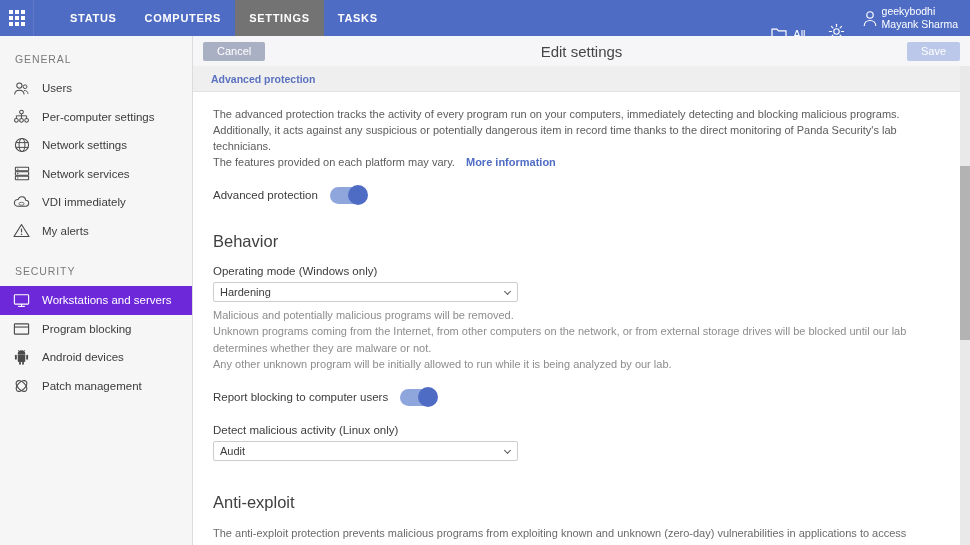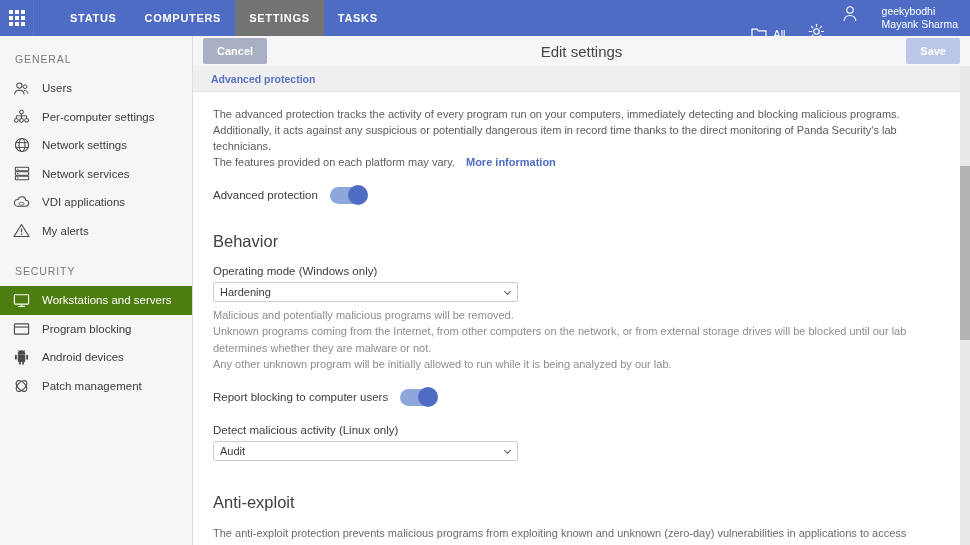--- a/index.html
+++ b/index.html
@@ -59,21 +59,21 @@
     display: flex; align-items: center;
     gap: 0px;
     padding-right: 12px;
   }
   .tb-icon-btn {
     display: flex; align-items: flex-end; gap: 6px;
     padding: 0 11px; height: 44px; cursor: pointer;
     font-size: 11px;
   }
   .user-block {
-    display: flex; gap: 24px;
+    display: flex; align-items: center; gap: 4px;
     padding-left: 6px; cursor: pointer;
   }
   .user-names { line-height: 1.25; }
   .user-names .u1 { font-size: 10.5px; display: block; }
   .user-names .u2 { font-size: 10.5px; display: block; }
 
   
   .body-wrap { display: flex; height: 509px; }
 
   
@@ -93,21 +93,21 @@
   }
   .side-item {
     display: flex; align-items: center;
     height: 28.5px;
     padding-left: 13px;
     gap: 12px;
     font-size: 11.5px;
     color: #3c3c3c;
     cursor: pointer;
   }
-  .side-item.active { background: #4d7c0f; color: #ffffff; }
+  .side-item.active { background: #6d28d9; color: #ffffff; }
   .side-ico { width: 17px; height: 17px; display: flex; align-items: center; justify-content: center; flex: 0 0 17px; }
   .side-ico svg { display: block; }
 
   
   .main {
     flex: 1;
     height: 509px;
     position: relative;
     background: #ffffff;
     overflow: hidden;
@@ -118,24 +118,23 @@
     display: flex; align-items: center;
     padding: 0 10px;
     position: relative;
   }
   .btn {
     border: none;
     font-family: "Liberation Sans", sans-serif;
     font-size: 11px;
     border-radius: 2px;
     cursor: pointer;
-    height: 26px;
+    height: 19px;
     padding: 0 14px;
     line-height: 19px;
-    font-weight: bold;
   }
   .btn-cancel { background: #aab0c4; color: #ffffff; }
   .btn-save { background: #bcc8ea; color: #ffffff; margin-left: auto; }
   .page-title {
     position: absolute;
     left: 0; right: 0;
     text-align: center;
     font-size: 15px;
     color: #464646;
     pointer-events: none;
@@ -368,21 +367,21 @@
       <span>Network services</span>
     </div>
 
     <div class="side-item">
       <span class="side-ico">
         <svg width="18" height="14" viewBox="0 0 20 15">
           <path d="M5.2 12.6h9.6a3.6 3.6 0 0 0 .2-7.2 4.6 4.6 0 0 0-8.9-.9A3.5 3.5 0 0 0 5.2 12.6z" fill="none" stroke="#4a4a4a" stroke-width="1.2"></path>
           <ellipse cx="10" cy="9.6" rx="3" ry="1.8" fill="none" stroke="#4a4a4a" stroke-width="0.9"></ellipse>
         </svg>
       </span>
-      <span>VDI applications</span>
+      <span>VDI immediately</span>
     </div>
 
     <div class="side-item">
       <span class="side-ico">
         <svg width="17" height="15" viewBox="0 0 18 16">
           <path d="M9 1.6L17 14.4H1z" fill="none" stroke="#4a4a4a" stroke-width="1.2" stroke-linejoin="round"></path>
           <line x1="9" y1="6" x2="9" y2="10" stroke="#4a4a4a" stroke-width="1.2"></line>
           <circle cx="9" cy="12" r="0.8" fill="#4a4a4a"></circle>
         </svg>
       </span>

